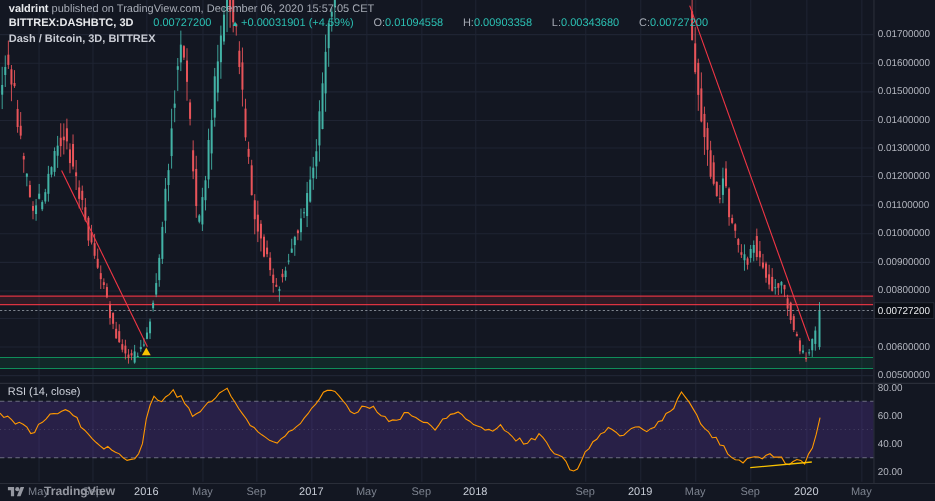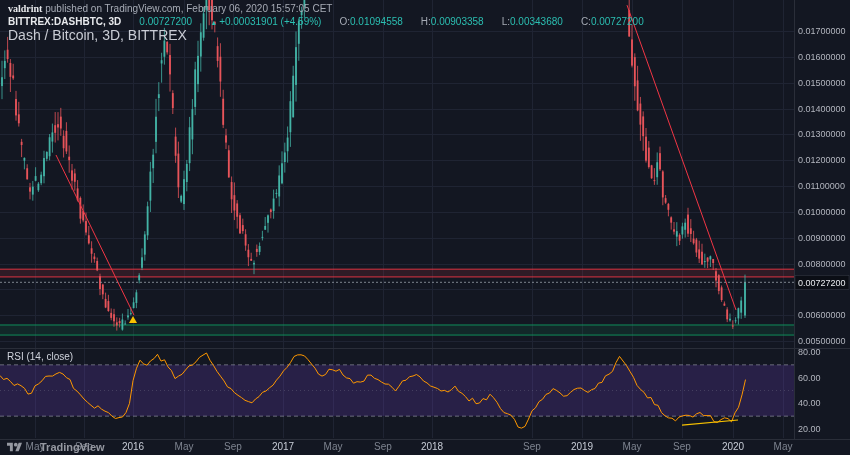--- a/index.html
+++ b/index.html
@@ -2,28 +2,28 @@
 <html><head>
 <meta charset="utf-8">
 <style>
   html,body{margin:0;padding:0;background:#131722;}
   #app{position:relative;width:850px;height:455px;background:#131722;overflow:hidden;
        font-family:"Liberation Sans",sans-serif;}
   #cv{position:absolute;left:0;top:0;}
   svg text{font-family:"Liberation Sans",sans-serif;}
   .hdr{position:absolute;top:2px;left:8px;z-index:5;line-height:13px;white-space:nowrap;}
   .hdr .l1{font-size:10px;color:#a6abb5;}
-  .hdr .l1 .author{color:#e8eaed;font-weight:bold;font-family:Liberation Serif, serif;}
+  .hdr .l1 .author{color:#e8eaed;font-weight:bold;}
   .hdr .l2{font-size:10px;color:#d1d4dc;}
   .hdr .l2 span{margin-right:18px;}
   .hdr .l2 .sym{font-weight:bold;color:#e8eaed;}
   .hdr .l2 .val{color:#2bbfb2;}
   .hdr .l2 .arrow{color:#2bbfb2;font-size:7px;margin-right:2px;}
   .hdr .l2 .k{color:#a6abb5;margin-right:0;}
-  .hdr .l3{font-size:14px;color:#c9ccd4;}
+  .hdr .l3{font-size:10px;color:#c9ccd4;font-weight:bold;}
   .rsi-label{position:absolute;left:7px;top:351px;font-size:10px;color:#cfd3dc;z-index:5;}
   .wm{position:absolute;left:7px;bottom:2px;display:flex;align-items:center;gap:18px;z-index:5;
       color:#9598a1;font-size:11px;font-weight:bold;}
 </style>
 </head>
 <body>
 
 <div id="app">
   <svg id="cv" width="850" height="455">
       <defs>
@@ -428,21 +428,21 @@
         <text x="532" y="450" fill="#7e8490" text-anchor="middle">Sep</text>
         <text x="582" y="450" fill="#c7ccd6" text-anchor="middle">2019</text>
         <text x="632" y="450" fill="#7e8490" text-anchor="middle">May</text>
         <text x="682" y="450" fill="#7e8490" text-anchor="middle">Sep</text>
         <text x="733" y="450" fill="#c7ccd6" text-anchor="middle">2020</text>
         <text x="783" y="450" fill="#7e8490" text-anchor="middle">May</text>
       </g>
     </svg>
 
   <div class="hdr">
-    <div class="l1"><span class="author">valdrint</span><span> published on TradingView.com, February 06, 2020 15:57:05 CET</span></div>
+    <div class="l1"><span class="author">valdrint</span><span> published on TradingView.com, December 06, 2020 15:57:05 CET</span></div>
     <div class="l2">
       <span class="sym">BITTREX:DASHBTC, 3D</span><span class="val">0.00727200</span><span class="arrow">▲</span><span class="val">+0.00031901 (+4.59%)</span><span class="k">O:</span><span class="val">0.01094558</span><span class="k">H:</span><span class="val">0.00903358</span><span class="k">L:</span><span class="val">0.00343680</span><span class="k">C:</span><span class="val">0.00727200</span>
     </div>
     <div class="l3">Dash / Bitcoin, 3D, BITTREX</div>
   </div>
 
   <div class="rsi-label">RSI (14, close)</div>
 
   <div class="wm">
     <svg width="15" height="12" viewBox="0 0 36 28">

